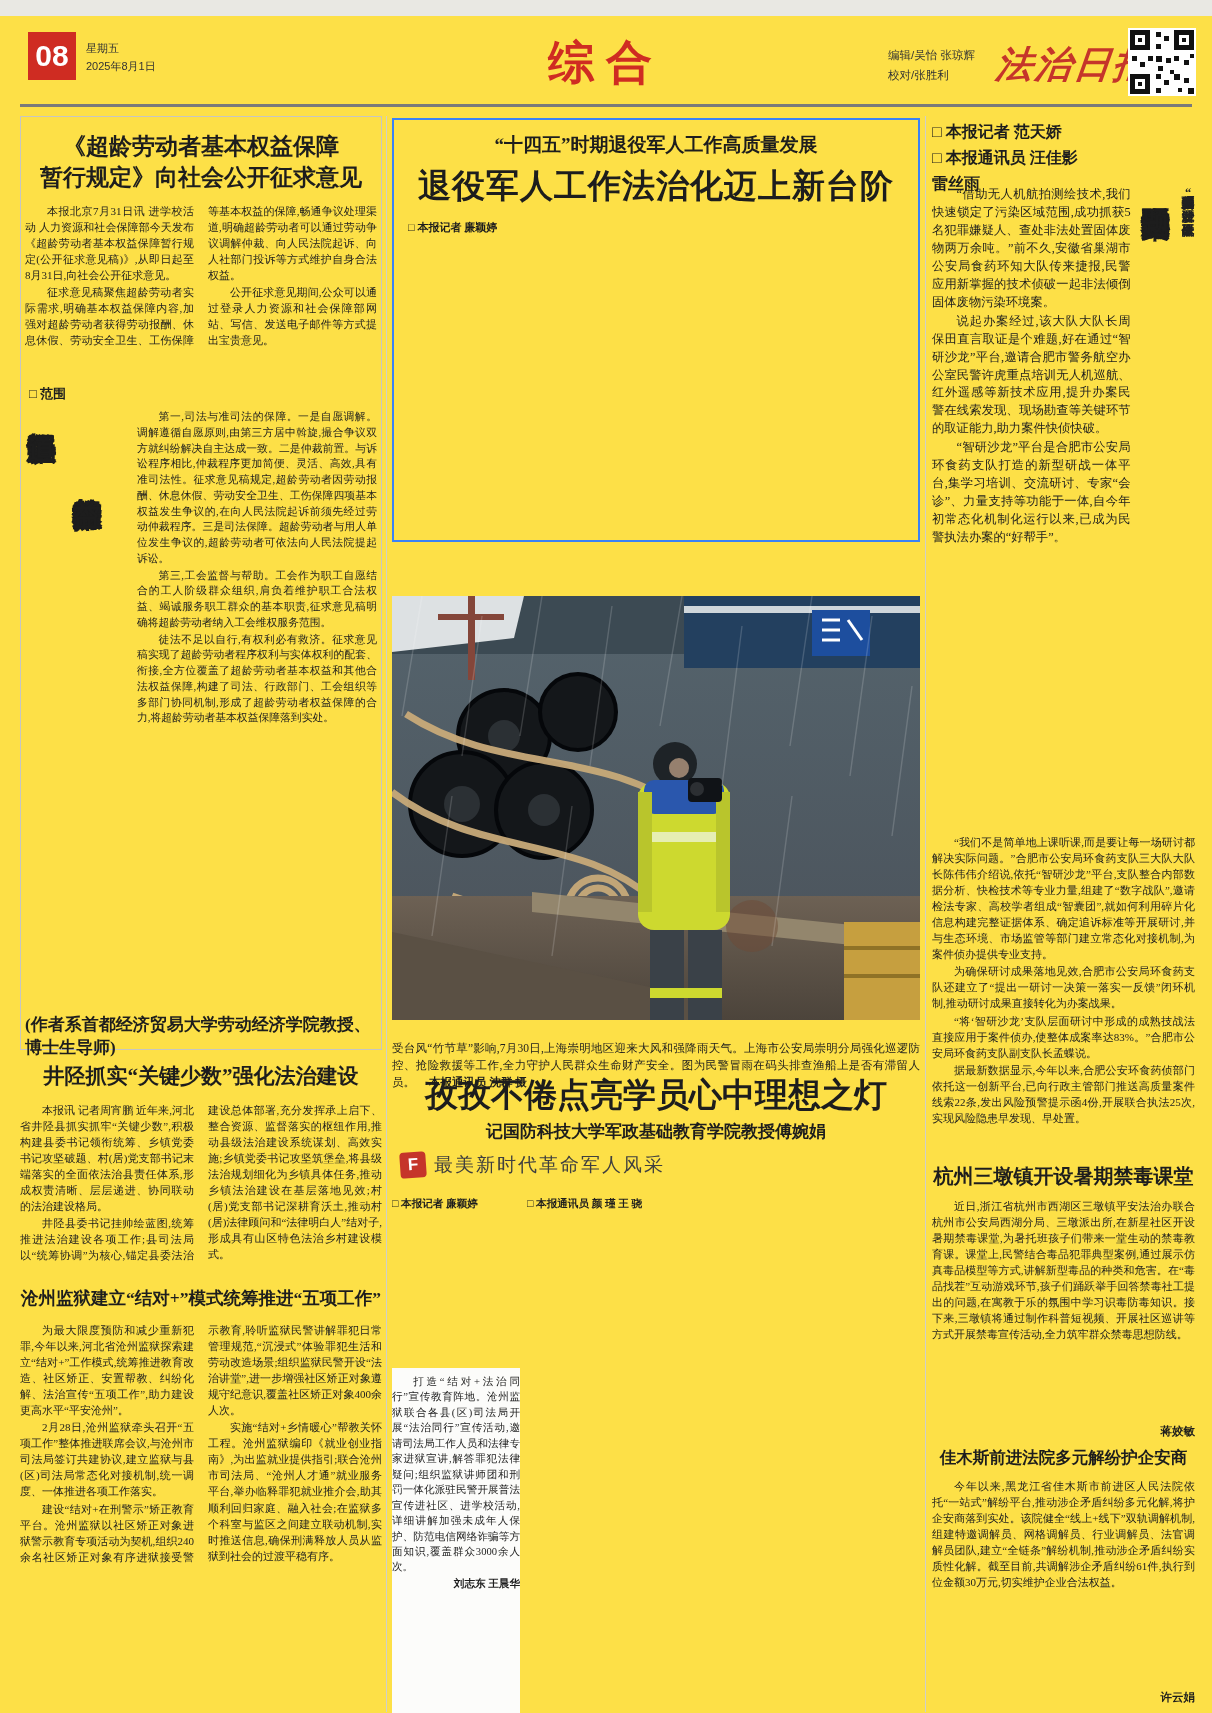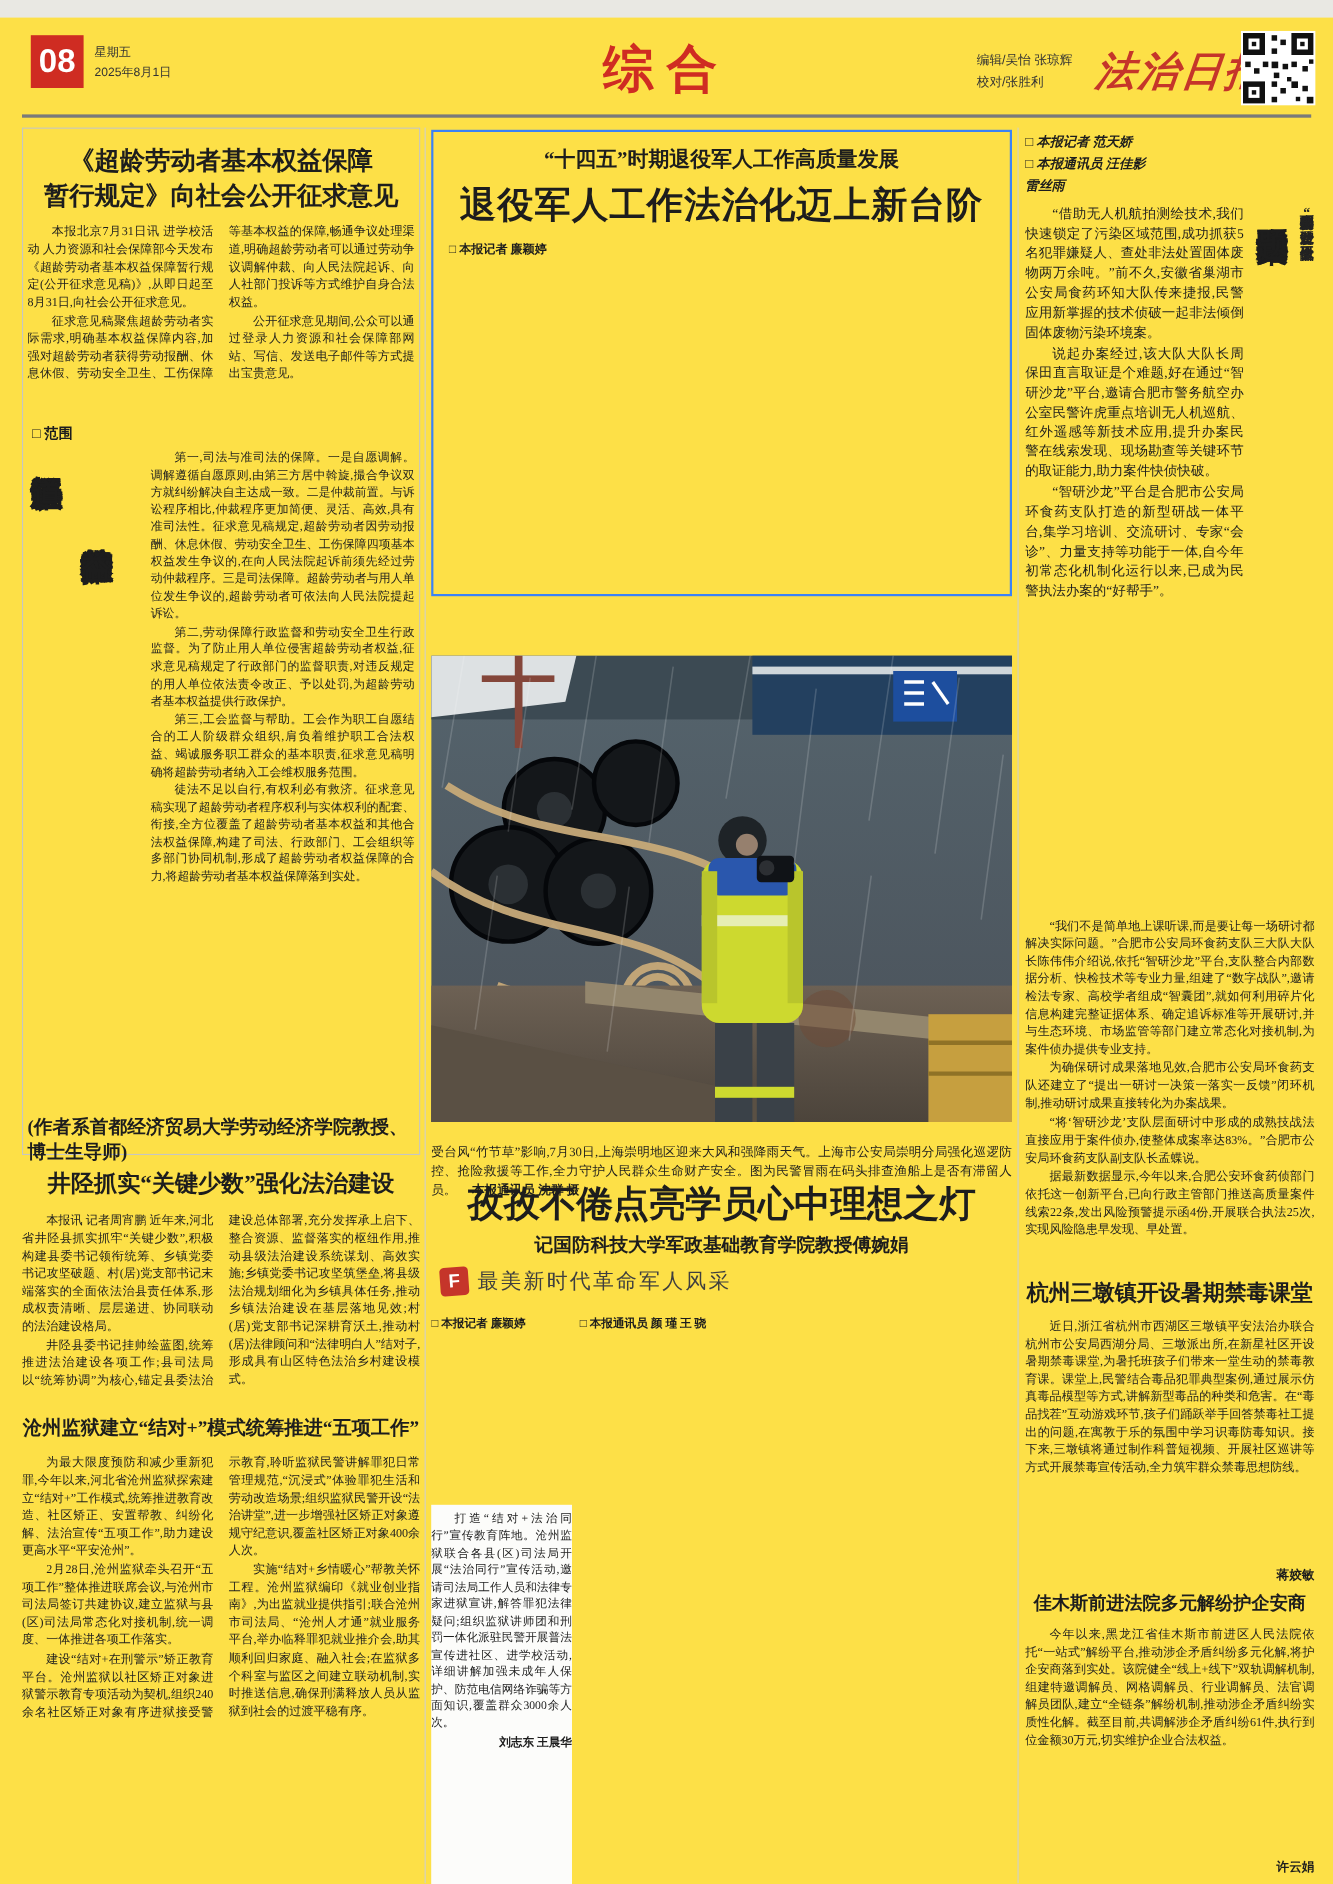--- a/index.html
+++ b/index.html
@@ -58,21 +58,21 @@
   #fwj-logo{left:400px;top:1136px;display:flex;align-items:center;gap:8px;}
   #fwj-logo .cube{width:26px;height:26px;background:#c5352a;border-radius:4px;color:#fff;
                   font-family:"Liberation Sans",sans-serif;font-weight:bold;font-size:17px;
                   display:flex;align-items:center;justify-content:center;transform:rotate(-4deg);}
   #fwj-logo .ltxt{font-family:"Liberation Sans",sans-serif;font-size:19px;color:#3f3f3f;letter-spacing:2px;}
   #fwj-cols{left:392px;top:1180px;width:528px;height:520px;column-count:4;column-gap:12px;
             font-size:10.6px;overflow:hidden;}
   #cz-tail{left:392px;top:1352px;width:128px;height:348px;background:#fcfcfa;
            font-size:10.6px;padding-top:6px;overflow:hidden;}
   
-  #hf-byl{left:932px;top:104px;width:263px;font-size:12px;font-style:italic;}
+  #hf-byl{left:932px;top:104px;width:263px;font-size:16px;}
   #hf-flex{left:932px;top:170px;width:263px;height:640px;display:flex;}
   #hf-body{flex:1;font-size:12.3px;overflow:hidden;padding-right:8px;}
   #hf-vert{display:flex;gap:8px;}
   #hf-vtitle{font-size:29px;font-weight:bold;height:620px;line-height:1.15;}
   #hf-kick{font-size:12.5px;font-weight:bold;height:470px;line-height:1.2;color:#222;}
   #hf-wide{left:932px;top:818px;width:263px;height:322px;font-size:11px;overflow:hidden;}
   #hz-head{left:932px;top:1148px;width:263px;font-size:20px;}
   #hz-body{left:932px;top:1182px;width:263px;height:224px;font-size:11px;overflow:hidden;}
   #hz-sig{left:932px;top:1406px;width:263px;font-size:11.5px;}
   #jm-head{left:932px;top:1432px;width:263px;font-size:16.5px;}
@@ -146,21 +146,20 @@
         <p class="t">公开征求意见期间,公众可以通过登录人力资源和社会保障部网站、写信、发送电子邮件等方式提出宝贵意见。</p>
       </div>
     <div id="scope-label">□ 范围</div>
     <div id="scope-flex">
       <div id="scope-vh">
         <span class="vcol v1">畅通争议解决渠道</span>
         <span class="vcol v2">依法维护超龄劳动者基本权益</span>
       </div>
       <div id="scope-text">
           <p class="t">第一,司法与准司法的保障。一是自愿调解。调解遵循自愿原则,由第三方居中斡旋,撮合争议双方就纠纷解决自主达成一致。二是仲裁前置。与诉讼程序相比,仲裁程序更加简便、灵活、高效,具有准司法性。征求意见稿规定,超龄劳动者因劳动报酬、休息休假、劳动安全卫生、工伤保障四项基本权益发生争议的,在向人民法院起诉前须先经过劳动仲裁程序。三是司法保障。超龄劳动者与用人单位发生争议的,超龄劳动者可依法向人民法院提起诉讼。</p>
-          <p class="t">第二,劳动保障行政监督和劳动安全卫生行政监督。为了防止用人单位侵害超龄劳动者权益,征求意见稿规定了行政部门的监督职责,对违反规定的用人单位依法责令改正、予以处罚,为超龄劳动者基本权益提供行政保护。</p>
           <p class="t">第三,工会监督与帮助。工会作为职工自愿结合的工人阶级群众组织,肩负着维护职工合法权益、竭诚服务职工群众的基本职责,征求意见稿明确将超龄劳动者纳入工会维权服务范围。</p>
           <p class="t">徒法不足以自行,有权利必有救济。征求意见稿实现了超龄劳动者程序权利与实体权利的配套、衔接,全方位覆盖了超龄劳动者基本权益和其他合法权益保障,构建了司法、行政部门、工会组织等多部门协同机制,形成了超龄劳动者权益保障的合力,将超龄劳动者基本权益保障落到实处。</p>
         </div>
     </div>
     <div id="scope-author">(作者系首都经济贸易大学劳动经济学院教授、博士生导师)</div>
   </div>
 
   <div class="abs smallhead" id="jx-head">井陉抓实“关键少数”强化法治建设</div>
   <div class="abs" id="jx-cols">
       <p class="t">本报讯 记者周宵鹏 近年来,河北省井陉县抓实抓牢“关键少数”,积极构建县委书记领衔统筹、乡镇党委书记攻坚破题、村(居)党支部书记末端落实的全面依法治县责任体系,形成权责清晰、层层递进、协同联动的法治建设格局。</p>

